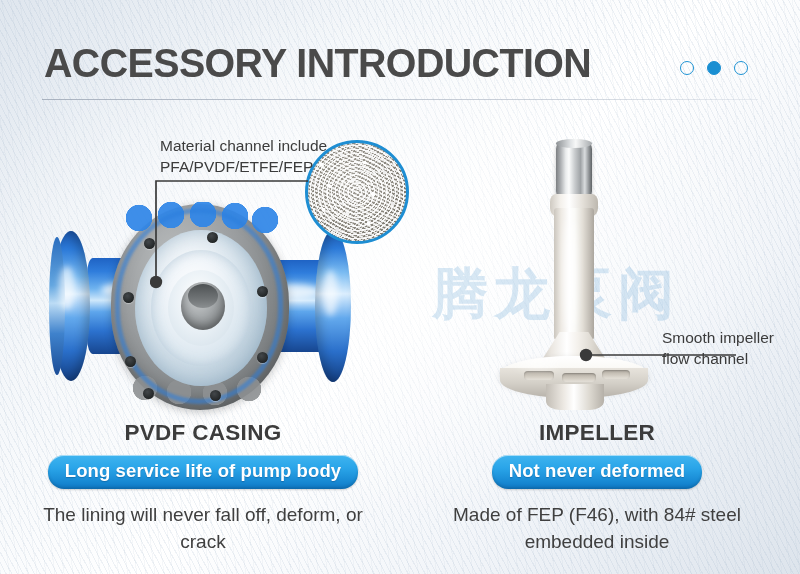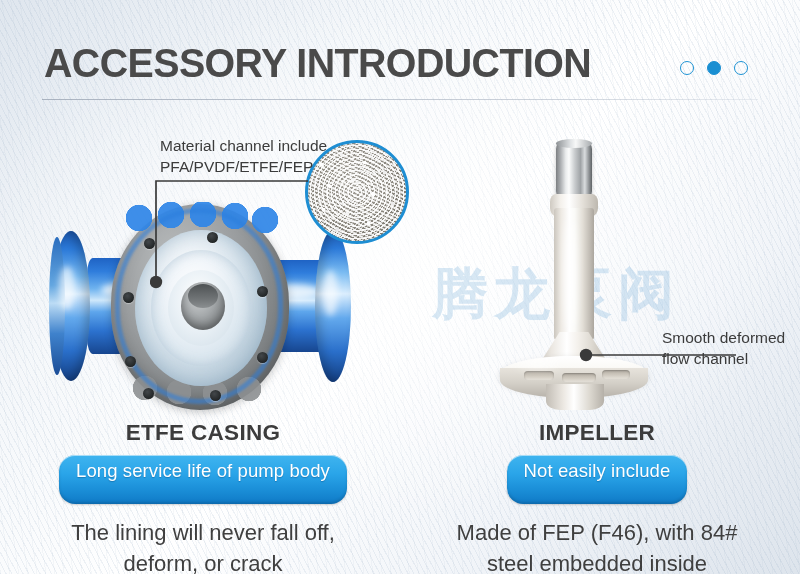--- a/index.html
+++ b/index.html
@@ -431,37 +431,37 @@
 
   .col-title {
     font-size: 22.5px;
     font-weight: bold;
     color: #3c3c3c;
     letter-spacing: 0.3px;
     margin: 0 0 9px 0;
   }
   .badge {
     display: inline-block;
-    padding: 5px 17px 22px 17px;
+    padding: 5px 17px 7px 17px;
     border-radius: 16px;
     color: #ffffff;
     font-size: 18.5px;
-    font-weight: normal;
+    font-weight: bold;
     letter-spacing: 0.1px;
     background: linear-gradient(to bottom, #3fb4ef 0%, #2aa5e9 38%, #1b8fd8 70%, #0f79c6 100%);
     box-shadow: inset 0 1px 0 rgba(255,255,255,0.55),
                 inset 0 -2px 3px rgba(0,0,0,0.14),
                 0 1px 2px rgba(0,0,0,0.18);
     text-shadow: 0 1px 1px rgba(0,60,110,0.35);
     white-space: nowrap;
   }
   .col-desc {
     margin: 13px auto 0 auto;
     width: 330px;
-    font-size: 22px;
+    font-size: 19px;
     line-height: 1.42;
     color: #3f3f3f;
   }
 </style>
 </head>
 <body>
 
 <div id="page">
 
   <div class="texture"></div>
@@ -538,28 +538,28 @@
     <div class="imp-slot" style="left:112px; top:230px; width:28px;"></div>
     <div class="imp-boss"></div>
     <div class="imp-hi" style="left:28px; top:220px; width:40px; height:8px; opacity:.9;"></div>
   </div>
 
   <svg class="leader-impeller" viewBox="0 0 160 14">
     <line x1="10" y1="7" x2="158" y2="7" stroke="#3a3a3a" stroke-width="1.7"></line>
     <circle cx="8" cy="7" r="6.2" fill="#3a3a3a"></circle>
   </svg>
 
-  <div class="anno-impeller">Smooth deformed
+  <div class="anno-impeller">Smooth impeller
 flow channel</div>
 
   <div class="col col-left">
-    <div class="col-title">ETFE CASING</div>
+    <div class="col-title">PVDF CASING</div>
     <div class="badge">Long service life of pump body</div>
     <div class="col-desc">The lining will never fall off, deform, or crack</div>
   </div>
 
   <div class="col col-right">
     <div class="col-title">IMPELLER</div>
-    <div class="badge">Not easily include</div>
+    <div class="badge">Not never deformed</div>
     <div class="col-desc">Made of FEP (F46), with 84# steel embedded inside</div>
   </div>
 
 </div>
 
 </body></html>

